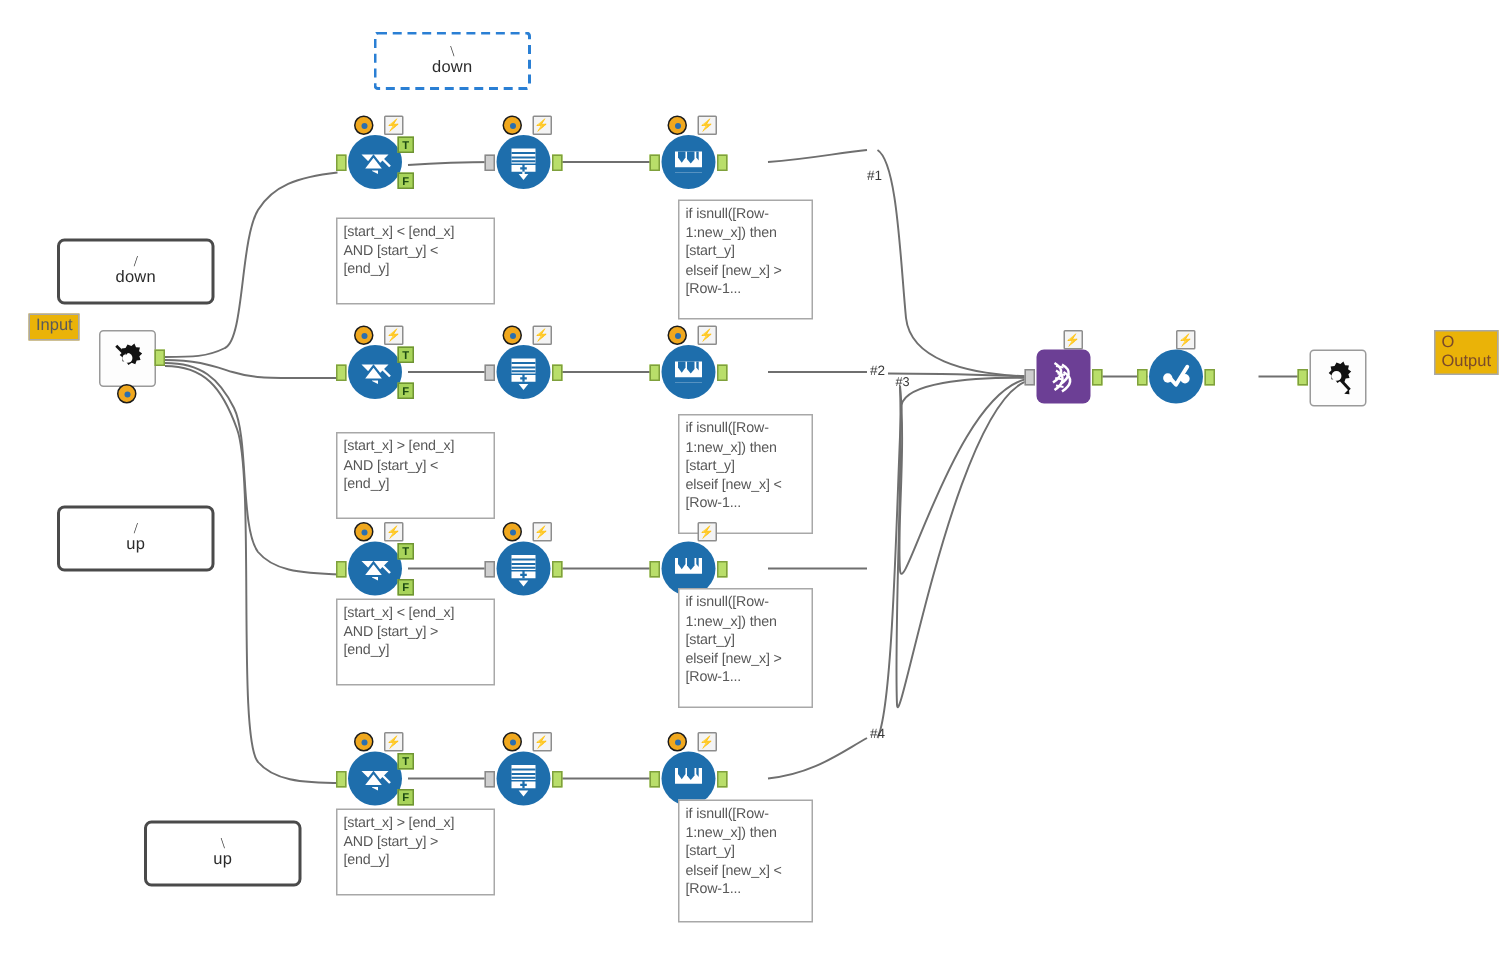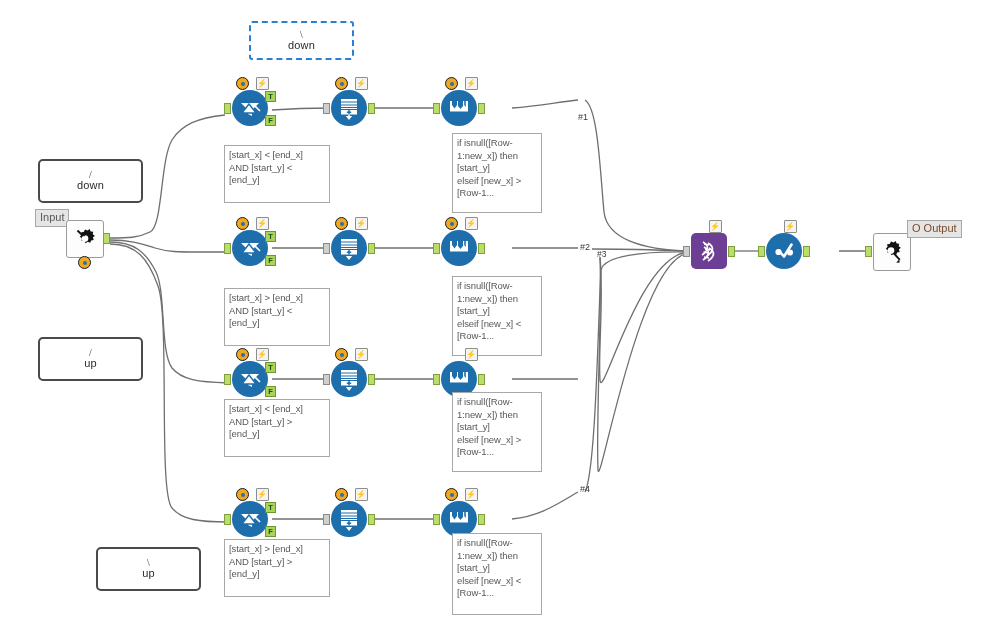--- a/index.html
+++ b/index.html
@@ -87,23 +87,23 @@
 
   
   .connlbl{
     position:absolute;font-size:9px;color:#3a3a3a;
     font-family:"Liberation Sans", sans-serif;
   }
 
   
   .iolabel{
     position:absolute;box-sizing:border-box;
-    border:1px solid #a8a8a8;background:#e5e5e5;
+    border:1px solid #a8a8a8;background:#eab308;
     color:#5a5a5a;font-size:11px;
-    padding:1px 4px 2px 4px;line-height:1.15;margin-left:16px;
+    padding:1px 4px 2px 4px;line-height:1.15;
   }
   .iolabel.out{color:#7a4a2a;}
   svg{display:block;}
 </style>
 </head>
 <body>
 
 <div id="canvas">
 
   <svg id="wires" viewBox="0 0 999 641" width="999" height="641">
@@ -479,15 +479,15 @@
       <svg width="28" height="28" viewBox="0 0 28 28">
         <path d="M13 3.6 l2.6 1.0 2.0-1.6 1.1 2.5 2.6 0.2 -0.6 2.5 2.1 1.5 -1.9 1.8 0.8 2.5 -2.6 0.4 -0.9 2.4 -2.4-1.0 -2.2 1.5 -1.4-2.2 -2.6-0.2 0.2-2.6 -2.0-1.6 1.8-1.9 -0.5-2.5 2.6-0.3z" fill="#121212"></path>
         <circle cx="13" cy="12.6" r="3.3" fill="#ffffff"></circle>
         <path d="M15.5 15 L21.8 21.8" stroke="#121212" stroke-width="1.9" fill="none"></path>
         <path d="M21.3 21.4 l0.3 3.4 -3.4-0.3z" fill="#121212"></path>
       </svg>
     </div>
     <div class="anchor" style="left:-8px;top:13px;"></div>
   </div>
 
-  <div class="iolabel out" style="left:891px;top:220px;">O Output</div>
+  <div class="iolabel out" style="left:956px;top:220px;">O Output</div>
 
 </div>
 
 </body></html>

